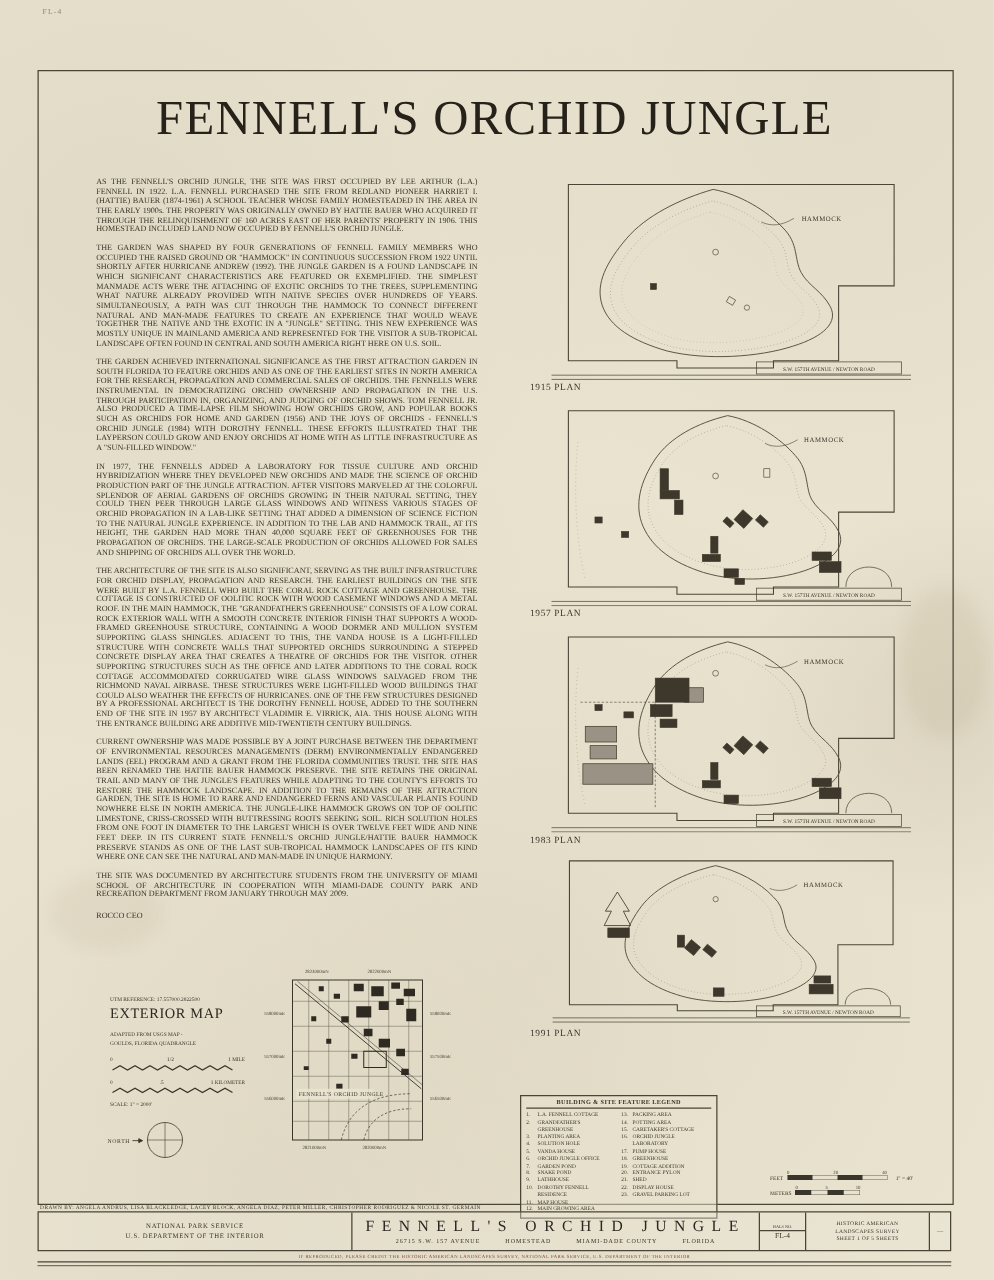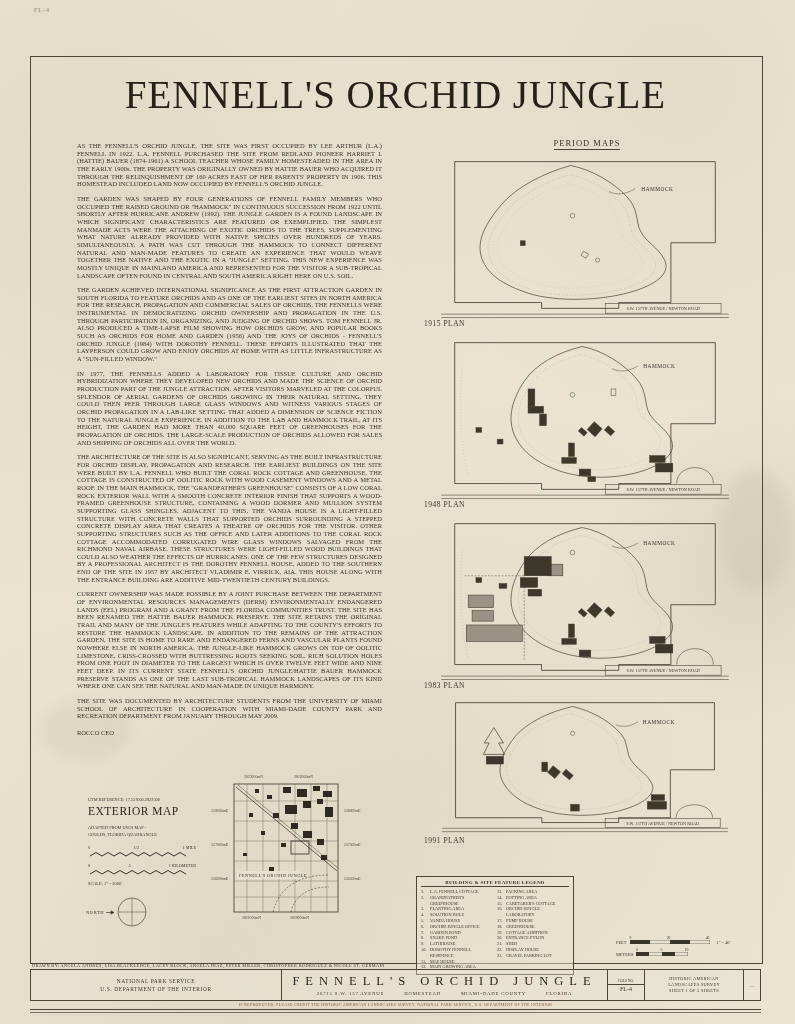--- a/index.html
+++ b/index.html
@@ -85,21 +85,20 @@
   <p>THE GARDEN WAS SHAPED BY FOUR GENERATIONS OF FENNELL FAMILY MEMBERS WHO OCCUPIED THE RAISED GROUND OR "HAMMOCK" IN CONTINUOUS SUCCESSION FROM 1922 UNTIL SHORTLY AFTER HURRICANE ANDREW (1992). THE JUNGLE GARDEN IS A FOUND LANDSCAPE IN WHICH SIGNIFICANT CHARACTERISTICS ARE FEATURED OR EXEMPLIFIED. THE SIMPLEST MANMADE ACTS WERE THE ATTACHING OF EXOTIC ORCHIDS TO THE TREES, SUPPLEMENTING WHAT NATURE ALREADY PROVIDED WITH NATIVE SPECIES OVER HUNDREDS OF YEARS. SIMULTANEOUSLY, A PATH WAS CUT THROUGH THE HAMMOCK TO CONNECT DIFFERENT NATURAL AND MAN-MADE FEATURES TO CREATE AN EXPERIENCE THAT WOULD WEAVE TOGETHER THE NATIVE AND THE EXOTIC IN A "JUNGLE" SETTING. THIS NEW EXPERIENCE WAS MOSTLY UNIQUE IN MAINLAND AMERICA AND REPRESENTED FOR THE VISITOR A SUB-TROPICAL LANDSCAPE OFTEN FOUND IN CENTRAL AND SOUTH AMERICA RIGHT HERE ON U.S. SOIL.</p>
   <p>THE GARDEN ACHIEVED INTERNATIONAL SIGNIFICANCE AS THE FIRST ATTRACTION GARDEN IN SOUTH FLORIDA TO FEATURE ORCHIDS AND AS ONE OF THE EARLIEST SITES IN NORTH AMERICA FOR THE RESEARCH, PROPAGATION AND COMMERCIAL SALES OF ORCHIDS. THE FENNELLS WERE INSTRUMENTAL IN DEMOCRATIZING ORCHID OWNERSHIP AND PROPAGATION IN THE U.S. THROUGH PARTICIPATION IN, ORGANIZING, AND JUDGING OF ORCHID SHOWS. TOM FENNELL JR. ALSO PRODUCED A TIME-LAPSE FILM SHOWING HOW ORCHIDS GROW, AND POPULAR BOOKS SUCH AS ORCHIDS FOR HOME AND GARDEN (1956) AND THE JOYS OF ORCHIDS - FENNELL'S ORCHID JUNGLE (1984) WITH DOROTHY FENNELL. THESE EFFORTS ILLUSTRATED THAT THE LAYPERSON COULD GROW AND ENJOY ORCHIDS AT HOME WITH AS LITTLE INFRASTRUCTURE AS A "SUN-FILLED WINDOW."</p>
   <p>IN 1977, THE FENNELLS ADDED A LABORATORY FOR TISSUE CULTURE AND ORCHID HYBRIDIZATION WHERE THEY DEVELOPED NEW ORCHIDS AND MADE THE SCIENCE OF ORCHID PRODUCTION PART OF THE JUNGLE ATTRACTION. AFTER VISITORS MARVELED AT THE COLORFUL SPLENDOR OF AERIAL GARDENS OF ORCHIDS GROWING IN THEIR NATURAL SETTING, THEY COULD THEN PEER THROUGH LARGE GLASS WINDOWS AND WITNESS VARIOUS STAGES OF ORCHID PROPAGATION IN A LAB-LIKE SETTING THAT ADDED A DIMENSION OF SCIENCE FICTION TO THE NATURAL JUNGLE EXPERIENCE. IN ADDITION TO THE LAB AND HAMMOCK TRAIL, AT ITS HEIGHT, THE GARDEN HAD MORE THAN 40,000 SQUARE FEET OF GREENHOUSES FOR THE PROPAGATION OF ORCHIDS. THE LARGE-SCALE PRODUCTION OF ORCHIDS ALLOWED FOR SALES AND SHIPPING OF ORCHIDS ALL OVER THE WORLD.</p>
   <p>THE ARCHITECTURE OF THE SITE IS ALSO SIGNIFICANT, SERVING AS THE BUILT INFRASTRUCTURE FOR ORCHID DISPLAY, PROPAGATION AND RESEARCH. THE EARLIEST BUILDINGS ON THE SITE WERE BUILT BY L.A. FENNELL WHO BUILT THE CORAL ROCK COTTAGE AND GREENHOUSE. THE COTTAGE IS CONSTRUCTED OF OOLITIC ROCK WITH WOOD CASEMENT WINDOWS AND A METAL ROOF. IN THE MAIN HAMMOCK, THE "GRANDFATHER'S GREENHOUSE" CONSISTS OF A LOW CORAL ROCK EXTERIOR WALL WITH A SMOOTH CONCRETE INTERIOR FINISH THAT SUPPORTS A WOOD-FRAMED GREENHOUSE STRUCTURE, CONTAINING A WOOD DORMER AND MULLION SYSTEM SUPPORTING GLASS SHINGLES. ADJACENT TO THIS, THE VANDA HOUSE IS A LIGHT-FILLED STRUCTURE WITH CONCRETE WALLS THAT SUPPORTED ORCHIDS SURROUNDING A STEPPED CONCRETE DISPLAY AREA THAT CREATES A THEATRE OF ORCHIDS FOR THE VISITOR. OTHER SUPPORTING STRUCTURES SUCH AS THE OFFICE AND LATER ADDITIONS TO THE CORAL ROCK COTTAGE ACCOMMODATED CORRUGATED WIRE GLASS WINDOWS SALVAGED FROM THE RICHMOND NAVAL AIRBASE. THESE STRUCTURES WERE LIGHT-FILLED WOOD BUILDINGS THAT COULD ALSO WEATHER THE EFFECTS OF HURRICANES. ONE OF THE FEW STRUCTURES DESIGNED BY A PROFESSIONAL ARCHITECT IS THE DOROTHY FENNELL HOUSE, ADDED TO THE SOUTHERN END OF THE SITE IN 1957 BY ARCHITECT VLADIMIR E. VIRRICK, AIA. THIS HOUSE ALONG WITH THE ENTRANCE BUILDING ARE ADDITIVE MID-TWENTIETH CENTURY BUILDINGS.</p>
   <p>CURRENT OWNERSHIP WAS MADE POSSIBLE BY A JOINT PURCHASE BETWEEN THE DEPARTMENT OF ENVIRONMENTAL RESOURCES MANAGEMENTS (DERM) ENVIRONMENTALLY ENDANGERED LANDS (EEL) PROGRAM AND A GRANT FROM THE FLORIDA COMMUNITIES TRUST. THE SITE HAS BEEN RENAMED THE HATTIE BAUER HAMMOCK PRESERVE. THE SITE RETAINS THE ORIGINAL TRAIL AND MANY OF THE JUNGLE'S FEATURES WHILE ADAPTING TO THE COUNTY'S EFFORTS TO RESTORE THE HAMMOCK LANDSCAPE. IN ADDITION TO THE REMAINS OF THE ATTRACTION GARDEN, THE SITE IS HOME TO RARE AND ENDANGERED FERNS AND VASCULAR PLANTS FOUND NOWHERE ELSE IN NORTH AMERICA. THE JUNGLE-LIKE HAMMOCK GROWS ON TOP OF OOLITIC LIMESTONE, CRISS-CROSSED WITH BUTTRESSING ROOTS SEEKING SOIL. RICH SOLUTION HOLES FROM ONE FOOT IN DIAMETER TO THE LARGEST WHICH IS OVER TWELVE FEET WIDE AND NINE FEET DEEP. IN ITS CURRENT STATE FENNELL'S ORCHID JUNGLE/HATTIE BAUER HAMMOCK PRESERVE STANDS AS ONE OF THE LAST SUB-TROPICAL HAMMOCK LANDSCAPES OF ITS KIND WHERE ONE CAN SEE THE NATURAL AND MAN-MADE IN UNIQUE HARMONY.</p>
   <p>THE SITE WAS DOCUMENTED BY ARCHITECTURE STUDENTS FROM THE UNIVERSITY OF MIAMI SCHOOL OF ARCHITECTURE IN COOPERATION WITH MIAMI-DADE COUNTY PARK AND RECREATION DEPARTMENT FROM JANUARY THROUGH MAY 2009.</p>
   <p class="author">ROCCO CEO</p>
 </div>
 
 <div class="maps-col">
-  <div class="maps-heading"><span>PERIOD MAPS</span></div>
 
   <svg class="map-svg" width="326" height="166" viewBox="0 0 326 172">
     <g stroke="#4b4537" fill="none" stroke-width="0.9">
       <path d="M28,10 L298,10 L298,94 L252,94 L252,156 L198,156 L198,162 L118,162 L118,156 L28,156 Z"></path>
       <path d="M14,168 H312 M14,171.5 H312" stroke-width="0.6"></path>
       <rect x="184" y="157" width="120" height="10" stroke-width="0.6"></rect>
     </g>
     <g stroke="#57503f" fill="none">
       <path stroke-width="0.8" d="M148,14 C120,22 92,36 76,55 C60,74 50,92 56,110 C62,128 82,140 110,148 C143,156 186,153 214,144 C240,136 252,124 245,111 C238,98 227,94 221,83 C215,72 219,59 206,46 C193,32 170,18 148,14 Z"></path>
       <path stroke-width="0.7" stroke-dasharray="0.6 2.4" opacity="0.65" transform="translate(14,11) scale(0.9)" d="M148,14 C120,22 92,36 76,55 C60,74 50,92 56,110 C62,128 82,140 110,148 C143,156 186,153 214,144 C240,136 252,124 245,111 C238,98 227,94 221,83 C215,72 219,59 206,46 C193,32 170,18 148,14 Z"></path>
@@ -144,21 +143,21 @@
       <rect x="236" y="135" width="18" height="9"></rect>
       <rect x="50" y="98" width="6" height="5"></rect>
       <rect x="72" y="110" width="6" height="5"></rect>
       <circle cx="150" cy="64" r="2.4" fill="none"></circle>
       <rect x="190" y="58" width="5" height="7" fill="none"></rect>
     </g>
     <path d="M218,34 C208,40 199,41 191,37" stroke="#4b4537" fill="none" stroke-width="0.5"></path>
     <text x="240" y="36" font-size="5.6" text-anchor="middle" letter-spacing="0.5">HAMMOCK</text>
     <text x="244" y="164.2" font-size="4.4" text-anchor="middle">S.W. 157TH AVENUE / NEWTON ROAD</text>
   </svg>
-  <div class="map-caption">1948 PLAN</div>
+  <div class="map-caption">1957 PLAN</div>
 
   <svg class="map-svg" width="326" height="166" viewBox="0 0 326 172">
     <g stroke="#4b4537" fill="none" stroke-width="0.9">
       <path d="M28,10 L298,10 L298,94 L252,94 L252,156 L198,156 L198,162 L118,162 L118,156 L28,156 Z"></path>
       <path d="M14,168 H312 M14,171.5 H312" stroke-width="0.6"></path>
       <rect x="184" y="157" width="120" height="10" stroke-width="0.6"></rect>
       <path d="M258,156 C258,134 296,134 296,156" stroke-width="0.6"></path>
       <path d="M38,64 L100,64 L100,152" stroke-width="0.5" stroke-dasharray="2 1.5"></path>
     </g>
     <g stroke="#57503f" fill="none">

